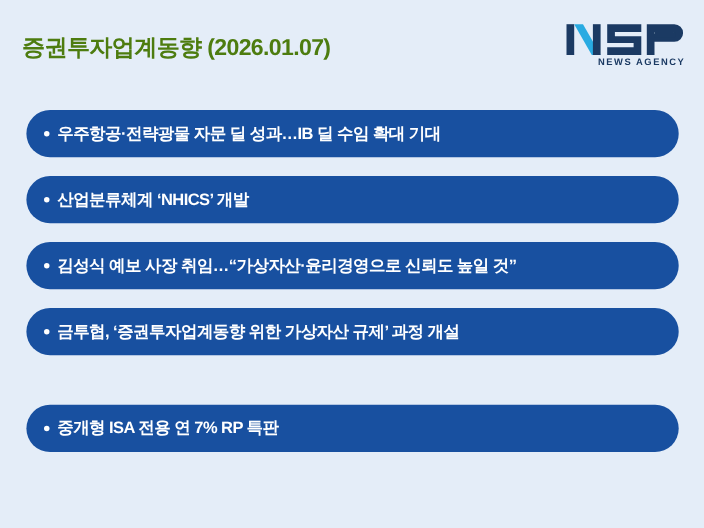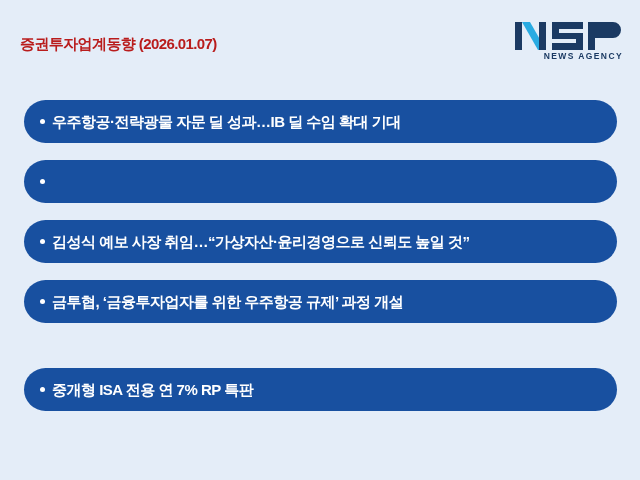--- a/index.html
+++ b/index.html
@@ -30,23 +30,23 @@
     top: 0;
     left: 0;
     width: 640px;
     height: 92px;
   }
 
   .page-title {
     position: absolute;
     left: 20px;
     top: 30px;
-    font-size: 15px;
+    font-size: 21px;
     font-weight: bold;
-    color: #b91c1c;
+    color: #4d7c0f;
     letter-spacing: -0.6px;
     white-space: nowrap;
     line-height: 28px;
   }
 
   
   .logo {
     position: absolute;
     left: 513px;
     top: 20px;
@@ -153,30 +153,31 @@
 
   <div class="pill-list">
 
     <div class="pill">
       <span class="pill-bullet"></span>
       <span class="pill-text">우주항공·전략광물 자문 딜 성과…IB 딜 수임 확대 기대</span>
     </div>
 
     <div class="pill">
       <span class="pill-bullet"></span>
+      <span class="pill-text">산업분류체계 ‘NHICS’ 개발</span>
     </div>
 
     <div class="pill">
       <span class="pill-bullet"></span>
       <span class="pill-text">김성식 예보 사장 취임…“가상자산·윤리경영으로 신뢰도 높일 것”</span>
     </div>
 
     <div class="pill">
       <span class="pill-bullet"></span>
-      <span class="pill-text">금투협, ‘금융투자업자를 위한 우주항공 규제’ 과정 개설</span>
+      <span class="pill-text">금투협, ‘증권투자업계동향 위한 가상자산 규제’ 과정 개설</span>
     </div>
 
     <div class="pill">
       <span class="pill-bullet"></span>
       <span class="pill-text">중개형 ISA 전용 연 7% RP 특판</span>
     </div>
 
   </div>
 
 </div>

